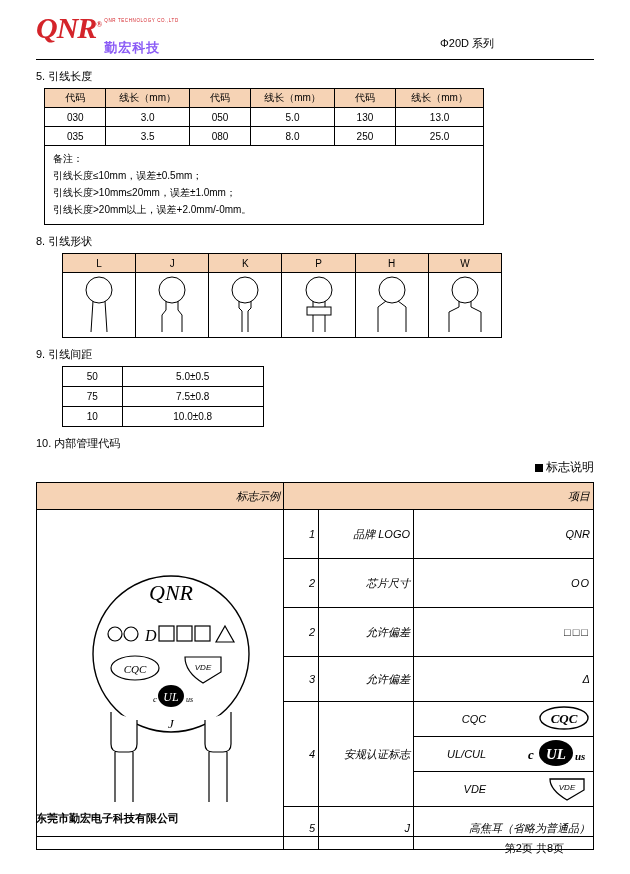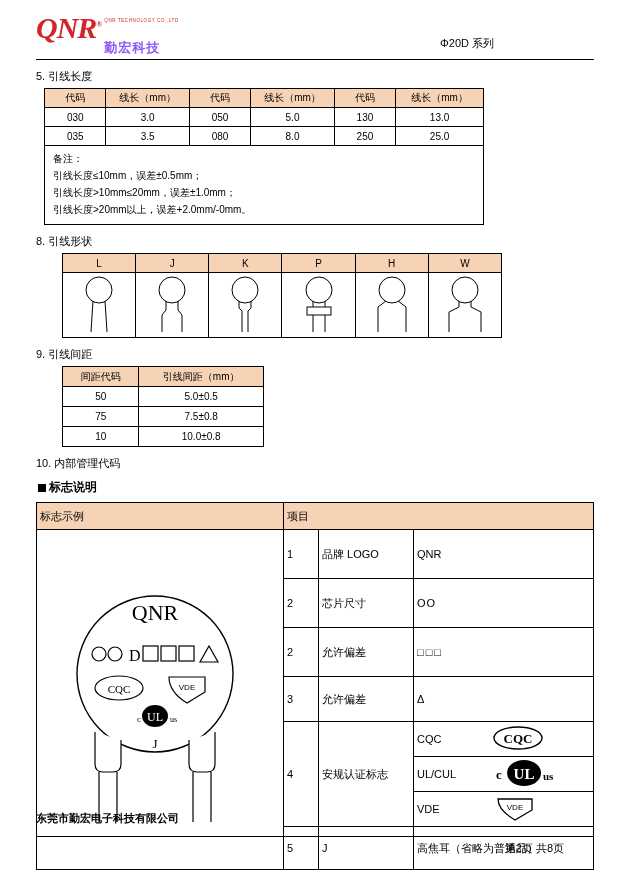--- a/index.html
+++ b/index.html
@@ -84,25 +84,26 @@
     bottom: 0;
     border-bottom: 1.2px solid #000;
   }
   
   .sec-title {
     font-size: 11px;
     margin: 9px 0 4px 0;
   }
   .sec-title-bullet {
     font-size: 12px;
-    font-weight: bold;
+    font-weight: normal;
     margin: 8px 0 6px 2px;
     display: flex;
     align-items: center;
     gap: 3px;
+    justify-content: flex-end;
   }
   .sq-bullet {
     display: inline-block;
     width: 8px;
     height: 8px;
     background: #000;
   }
   
   table {
     border-collapse: collapse;
@@ -154,22 +155,23 @@
   }
   .pitch-table td { height: 15px; }
   
   .mark-table {
     margin-top: 4px;
     width: 558px;
   }
   .mark-table td {
     border: 1px solid #000;
     font-size: 11px;
-    text-align: left;
+    text-align: right;
     padding: 2px 3px;
+    font-style: italic;
   }
   .mark-head {
     background: #f6d3b5;
     font-size: 12px;
     height: 22px;
   }
   .mark-idx { width: 28px; }
   .mark-name { width: 88px; }
   .mark-sym { }
   .sample-cell {
@@ -326,24 +328,20 @@
         </svg>
       </td>
     </tr>
   </tbody>
     </table>
 
   <div class="sec-title">9. 引线间距</div>
 
   <table class="tbl pitch-table">
     <tbody>
-        <tr>
-      <td class="hdr-cell" style="width:38%">间距代码</td>
-      <td class="hdr-cell" style="width:62%">引线间距（mm）</td>
-    </tr>
     <tr>
       <td>50</td>
       <td>5.0±0.5</td>
     </tr>
     <tr>
       <td>75</td>
       <td>7.5±0.8</td>
     </tr>
     <tr>
       <td>10</td>

